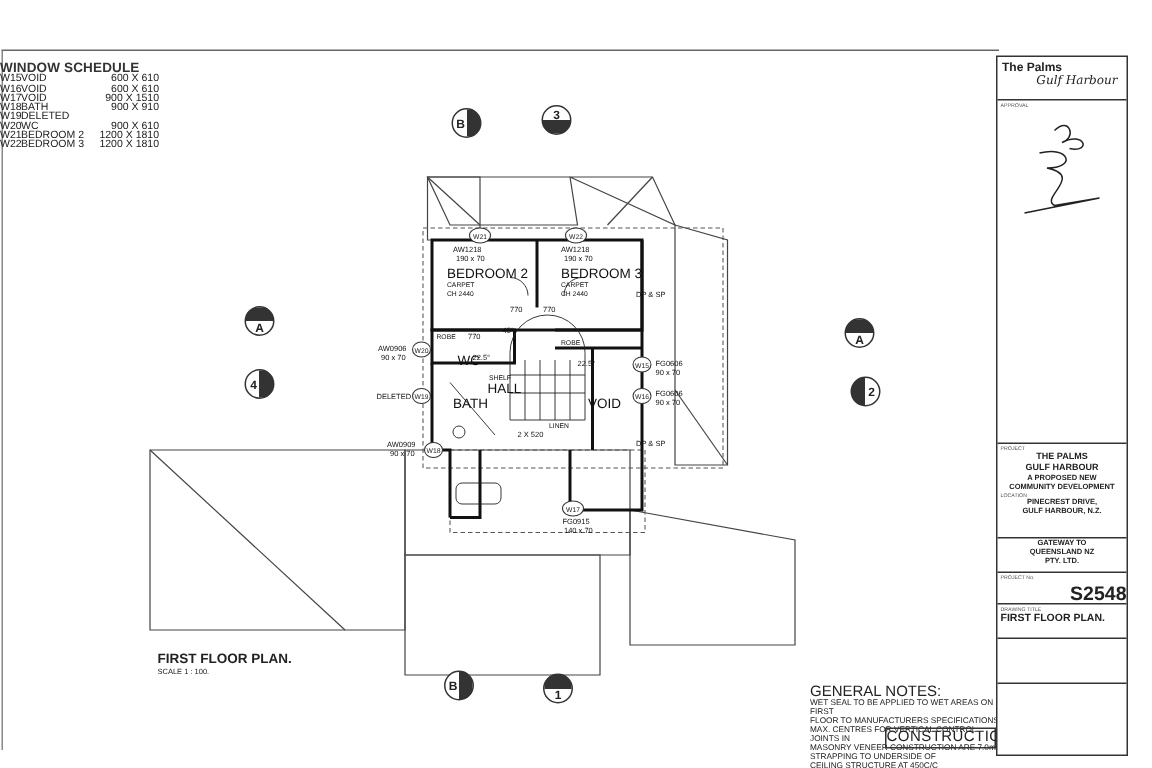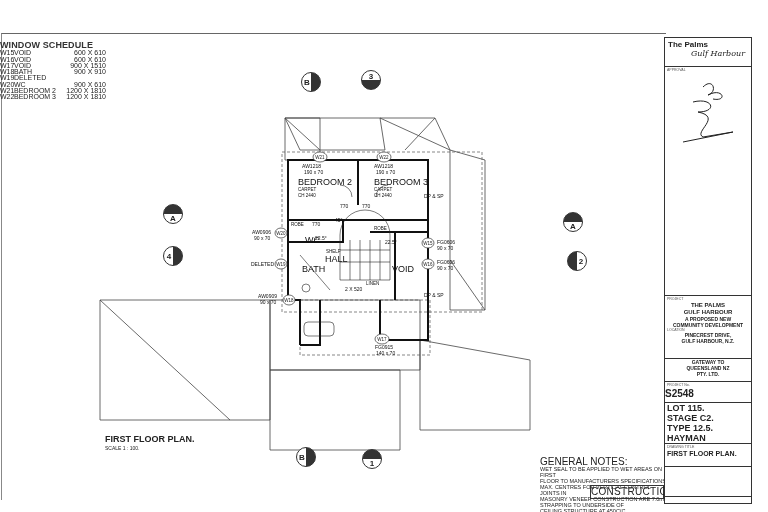--- a/index.html
+++ b/index.html
@@ -235,27 +235,21 @@
     <div class="proj" style="font-size:5px;line-height:6px;">PINECREST DRIVE,</div>
     <div class="proj" style="font-size:5px;line-height:6px;">GULF HARBOUR, N.Z.</div>
   </div>
   <div class="sec" style="height:22px;">
     <div class="proj" style="font-size:5px;line-height:6px;">GATEWAY TO</div>
     <div class="proj" style="font-size:5px;line-height:6px;">QUEENSLAND NZ</div>
     <div class="proj" style="font-size:5px;line-height:6px;">PTY. LTD.</div>
   </div>
   <div class="sec" style="height:20px;">
     <div class="tiny" style="padding:1px 2px;">PROJECT No.</div>
-    <div class="big" style="text-align:left;font-size:10px;">S2548</div>
-  </div>
-  <div class="sec" style="height:40px;padding-left:2px;">
-    <div class="big">LOT 115.</div>
-    <div class="big">STAGE C2.</div>
-    <div class="big">TYPE 12.5.</div>
-    <div class="big">HAYMAN</div>
+    <div class="big" style="text-align:right;font-size:13px;">S2548</div>
   </div>
   <div class="sec" style="height:22px;">
     <div class="tiny" style="padding:1px 2px;">DRAWING TITLE</div>
     <div style="font-size:7px;font-weight:bold;padding-left:2px;">FIRST FLOOR PLAN.</div>
   </div>
   <div class="sec" style="height:30px;font-size:3.8px;line-height:6px;padding:4px 2px 0;box-sizing:border-box;">
     
     
     
   </div>

